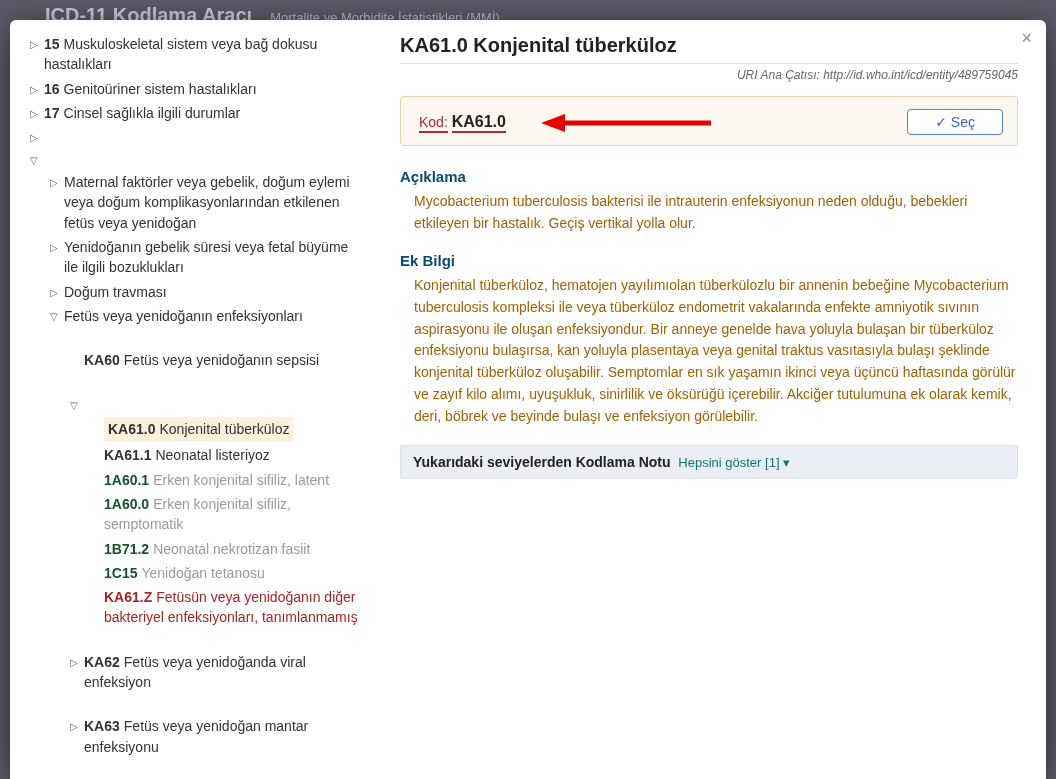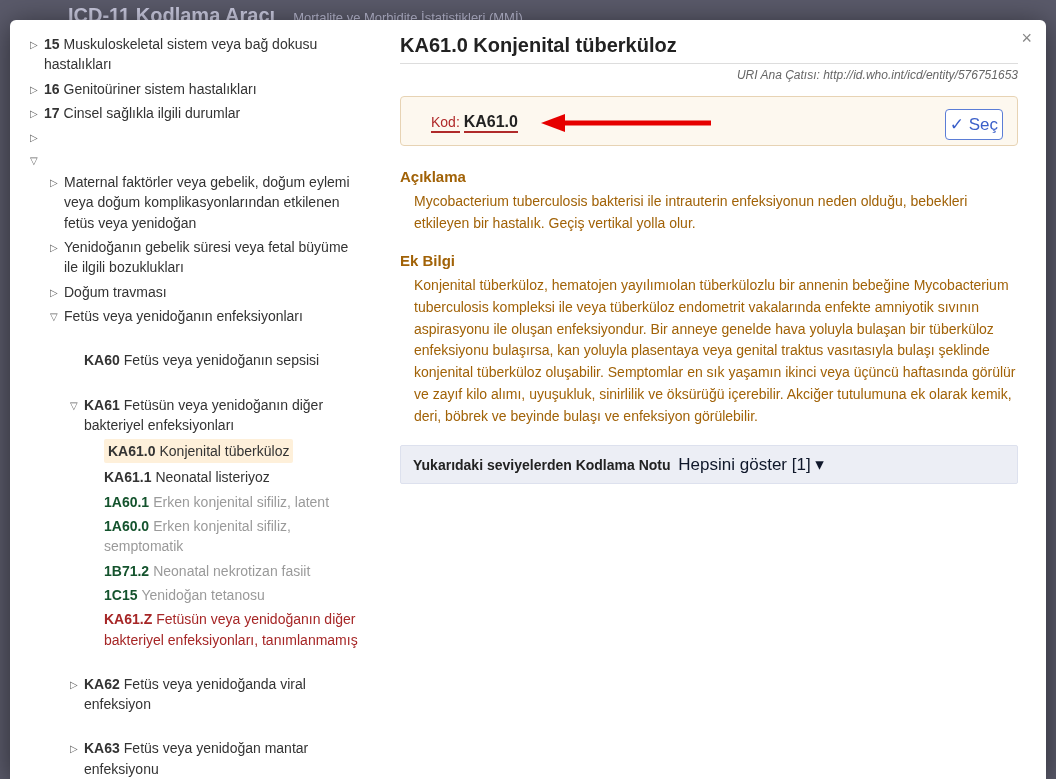--- a/index.html
+++ b/index.html
@@ -8,24 +8,24 @@
     font-size: 14px;
     color: #333;
     background: #5a5a6a;
     width: 1056px;
     height: 779px;
     overflow: hidden;
     position: relative;
   }
   .bg-header {
     position: absolute;
-    top: 0; left: 12px; right: 0;
+    top: 0; left: 1px; right: 0;
     height: 30px;
     color: #b8b8d0;
-    padding: 4px 56px;
+    padding: 4px 44px;
     font-size: 13px;
   }
   .bg-header .t1 { font-size: 20px; font-weight:600; color:#cacae0;}
   .modal {
     position: absolute;
     top: 20px;
     left: 10px;
     right: 10px;
     bottom: 0;
     background: #fff;
@@ -123,52 +123,51 @@
     background:#fdf8ef;
     border-radius:4px;
     padding:16px 18px 14px 18px;
     margin-bottom:22px;
   }
   .code-banner .kod-label{
     color:#b02a2a;
     font-weight:400;
     border-bottom:2px solid #b02a2a;
     padding-bottom:1px;
-    margin-left:12px;
   }
   .code-banner .kod-val{
     color:#222;
     font-weight:700;
     font-size:16px;
     border-bottom:2px solid #b02a2a;
     padding-bottom:1px;
   }
   .code-banner .sec-btn{
     position:absolute;
     right:14px;
     top:12px;
     border:1px solid #5b7dd6;
     color:#3a5fc9;
     background:#fff;
     border-radius:4px;
-    padding:4px 4px;
-    font-size:17px;
+    padding:4px 27px;
+    font-size:14px;
     cursor:pointer;
   }
   
   .code-banner .overlay-arrow{
     position:absolute;
     left:140px;
     top:14px;
     pointer-events:none;
   }
   h3.sec{
     font-size:15px;
     font-weight:700;
-    color:#a16207;
+    color:#0c4a6e;
     margin-bottom:6px;
   }
   p.body{
     color:#a16207;
     line-height:1.55;
     margin:0 0 18px 14px;
   }
   .exc-row{
     font-size:14px;
     font-weight:700;
@@ -185,23 +184,23 @@
     background:#eceef5;
     border:1px solid #dde1ee;
     padding:8px 12px;
     font-size:14px;
     font-weight:700;
     color:#222;
     border-radius:2px;
   }
   .coding-note .link{
     font-weight:400;
-    color:#0f172a;
+    color:#0f766e;
     cursor:pointer;
-    font-size:17px;
+    font-size:13px;
   }
 </style>
 </head>
 <body>
 
 <div class="bg-header">
   <span class="t1">ICD-11 Kodlama Aracı</span>
   &nbsp;&nbsp;&nbsp;
   <span>Mortalite ve Morbidite İstatistikleri (MMİ)</span>
 </div>
@@ -244,21 +243,20 @@
         <div class="node ind-1">
           <span class="arrow">▽</span>
           <span class="node-label"><span>Fetüs veya yenidoğanın enfeksiyonları</span></span>
         </div>
         <div class="node ind-2">
           <span class="arrow blank">▷</span>
           <span class="node-label"><span class="code">KA60</span><span>Fetüs veya yenidoğanın sepsisi</span></span>
         </div>
         <div class="node ind-2">
           <span class="arrow">▽</span>
-          <span class="node-label"><span class="code">KA61</span><span>Fetüsün veya yenidoğanın diğer bakteriyel enfeksiyonları</span></span>
         </div>
         <div class="node ind-3">
           <span class="arrow blank">▷</span>
           <span class="node-label selected"><span class="code">KA61.0</span><span>Konjenital tüberküloz</span></span>
         </div>
         <div class="node ind-3">
           <span class="arrow blank">▷</span>
           <span class="node-label"><span class="code">KA61.1</span><span>Neonatal listeriyoz</span></span>
         </div>
         <div class="node ind-3">
@@ -294,21 +292,21 @@
           <span class="node-label"><span class="code">KA64</span><span>Fetüs veya yenidoğanın</span></span>
         </div>
       </div>
   </div>
 
   <div class="detail">
     <h2 class="page-title">KA61.0 Konjenital tüberküloz</h2>
     <hr class="title-rule">
     <div class="uri-line">
       <span>URI Ana Çatısı:</span>
-      <span>http://id.who.int/icd/entity/576751653</span>
+      <span>http://id.who.int/icd/entity/489759045</span>
     </div>
 
     <div class="code-banner">
       <span class="kod-label">Kod:</span>
       <span class="kod-val">KA61.0</span>
       <button class="sec-btn">✓ Seç</button>
       <svg class="overlay-arrow" width="170" height="24">
         <line x1="170" y1="12" x2="18" y2="12" stroke="#e60000" stroke-width="5"></line>
         <polygon points="0,12 24,3 24,21" fill="#e60000"></polygon>
       </svg>

